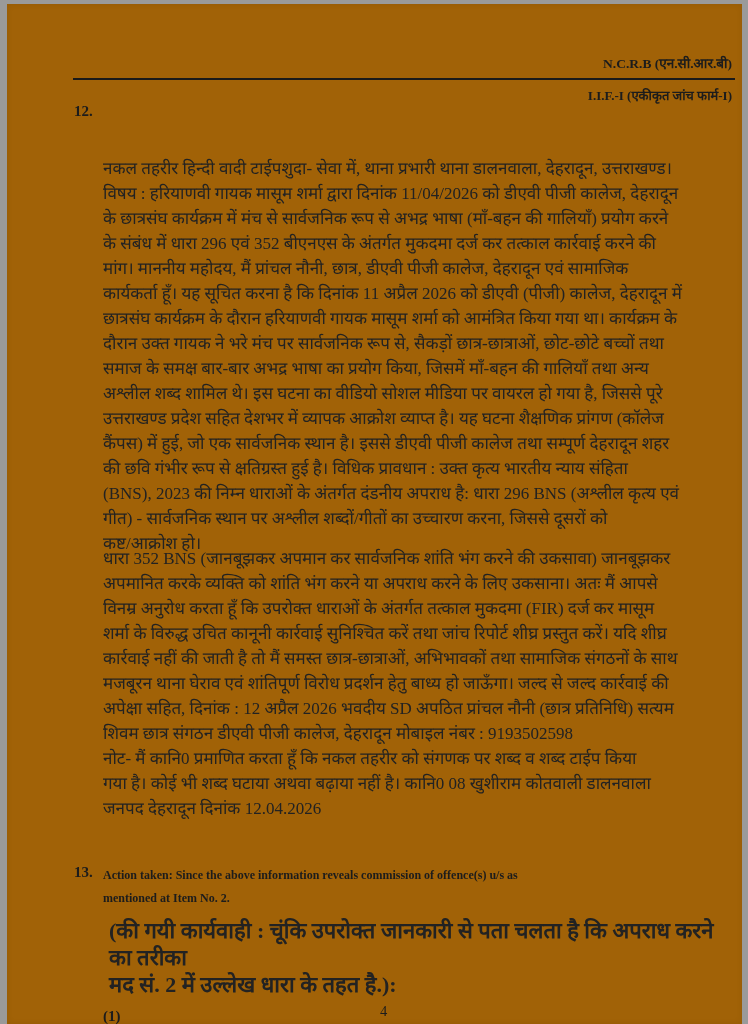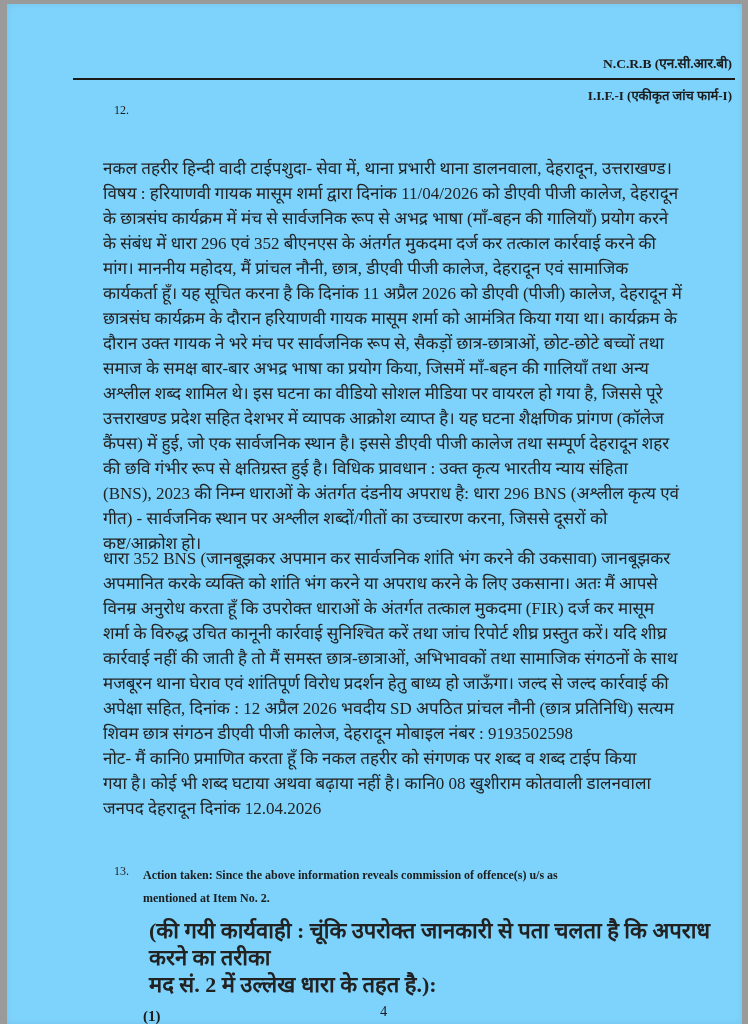--- a/index.html
+++ b/index.html
@@ -10,21 +10,21 @@
     background: #9a9a9a;
     overflow: hidden;
     font-family: "Liberation Serif", serif;
   }
   .paper {
     position: absolute;
     left: 7px;
     top: 4px;
     width: 735px;
     height: 1020px;
-    background: #7dd3fc;
+    background: #a16207;
     color: #1c1c1c;
     box-shadow: inset 0 0 6px rgba(0,0,0,0.08);
   }
   .hdr-org {
     position: absolute;
     top: 50px;
     right: 10px;
     font-weight: bold;
     font-size: 13.5px;
     white-space: nowrap;
@@ -47,25 +47,24 @@
   }
   .sec12 {
     position: absolute;
     top: 99px;
     left: 67px;
     right: 12px;
     display: flex;
     align-items: flex-start;
   }
   .item-number {
-    font-weight: normal;
-    font-size: 12px;
+    font-weight: bold;
+    font-size: 15px;
     width: 29px;
     flex: 0 0 29px;
-    margin-left: 40px;
   }
   .sec12-title {
     font-weight: bold;
     font-size: 15.5px;
     padding-top: 2px;
   }
   .body-para {
     position: absolute;
     left: 96px;
     width: 632px;

